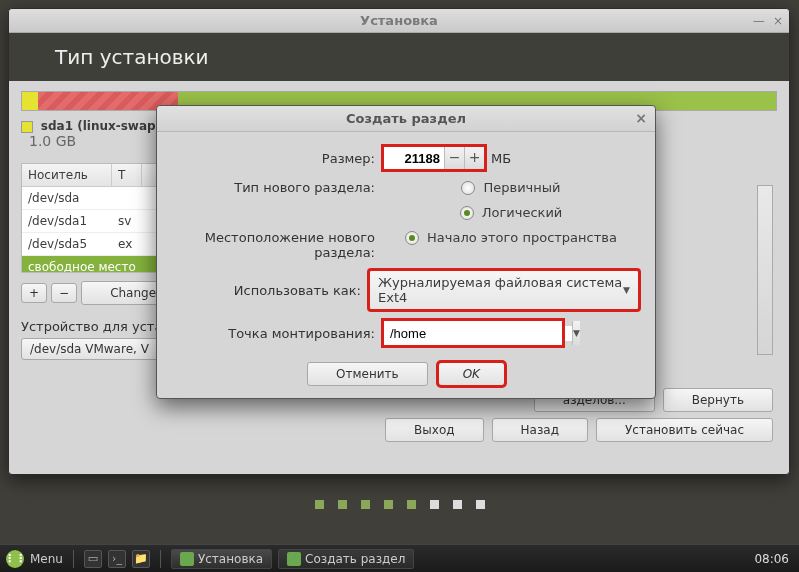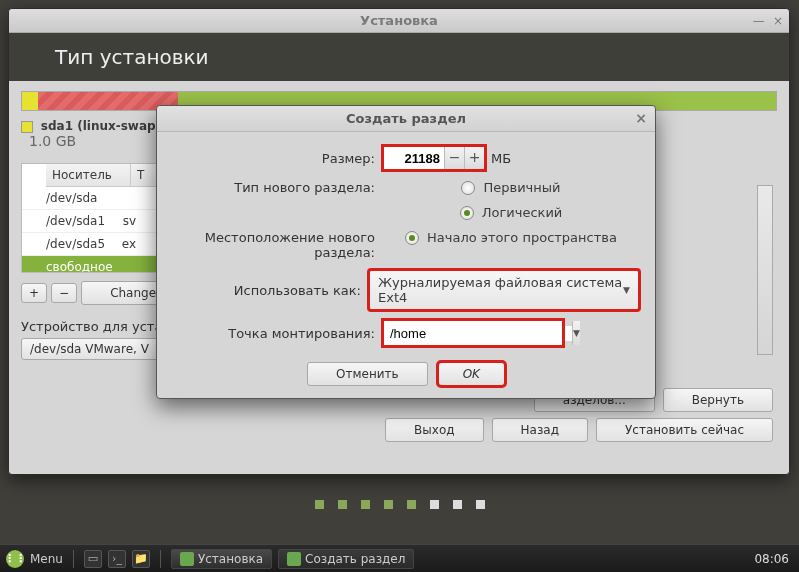--- a/index.html
+++ b/index.html
@@ -14,23 +14,23 @@
   .content { position: relative; background: #d6d6d6; padding: 10px 12px; height: calc(100% - 24px - 50px); }
   .partbar { height: 20px; display: flex; border: 1px solid #aaa; }
   .pb-yellow { width: 16px; background: #e6e232; }
   .pb-red { flex: 0 0 140px; background: repeating-linear-gradient(135deg,#e36b6b,#e36b6b 6px,#d95b5b 6px,#d95b5b 12px); }
   .pb-green { flex: 1; background: #9ac148; }
   .legend { margin-top: 8px; display: flex; gap: 8px; align-items: baseline; font-size: 12px; }
   .swatch { width: 12px; height: 12px; display: inline-block; border: 1px solid #999; margin-right: 4px; vertical-align: middle; }
   .sw-yellow { background: #e6e232; }
   .legend .sub { color: #666; font-size: 14px; margin-left: 8px; }
   .devtable { margin-top: 14px; border: 1px solid #bbb; background: #fff; height: 110px; width: 140px; overflow: hidden; font-size: 12px; }
-  .devtable .hdr { display: flex; background: linear-gradient(#f4f4f4,#e4e4e4); border-bottom: 1px solid #ccc; margin-left: 24px; }
+  .devtable .hdr { display: flex; background: linear-gradient(#f4f4f4,#e4e4e4); border-bottom: 1px solid #ccc; }
   .devtable .hdr div { padding: 4px 6px; border-right: 1px solid #ccc; }
-  .devtable .row { padding: 4px 24px; border-bottom: 1px solid #eee; }
+  .devtable .row { padding: 4px 6px; border-bottom: 1px solid #eee; }
   .devtable .sel { background: #84b23c; color: #fff; }
   .toolbar { margin-top: 8px; display: flex; gap: 4px; align-items: center; }
   .btn { background: linear-gradient(#f6f6f6,#e2e2e2); border: 1px solid #a8a8a8; border-radius: 3px; padding: 4px 28px; font-size: 12px; color: #333; }
   .btn.sm { padding: 2px 7px; }
   .label { font-size: 13px; color: #333; margin-top: 14px; display: block; }
   .combo { display: inline-block; background: linear-gradient(#f6f6f6,#e2e2e2); border: 1px solid #a8a8a8; border-radius: 3px; padding: 3px 8px; font-size: 12px; color: #333; }
   .right-btns { position: absolute; right: 16px; bottom: 14px; display: flex; gap: 8px; }
   .nav-btns { position: absolute; right: 16px; bottom: 54px; display: flex; gap: 8px; }
 
   

